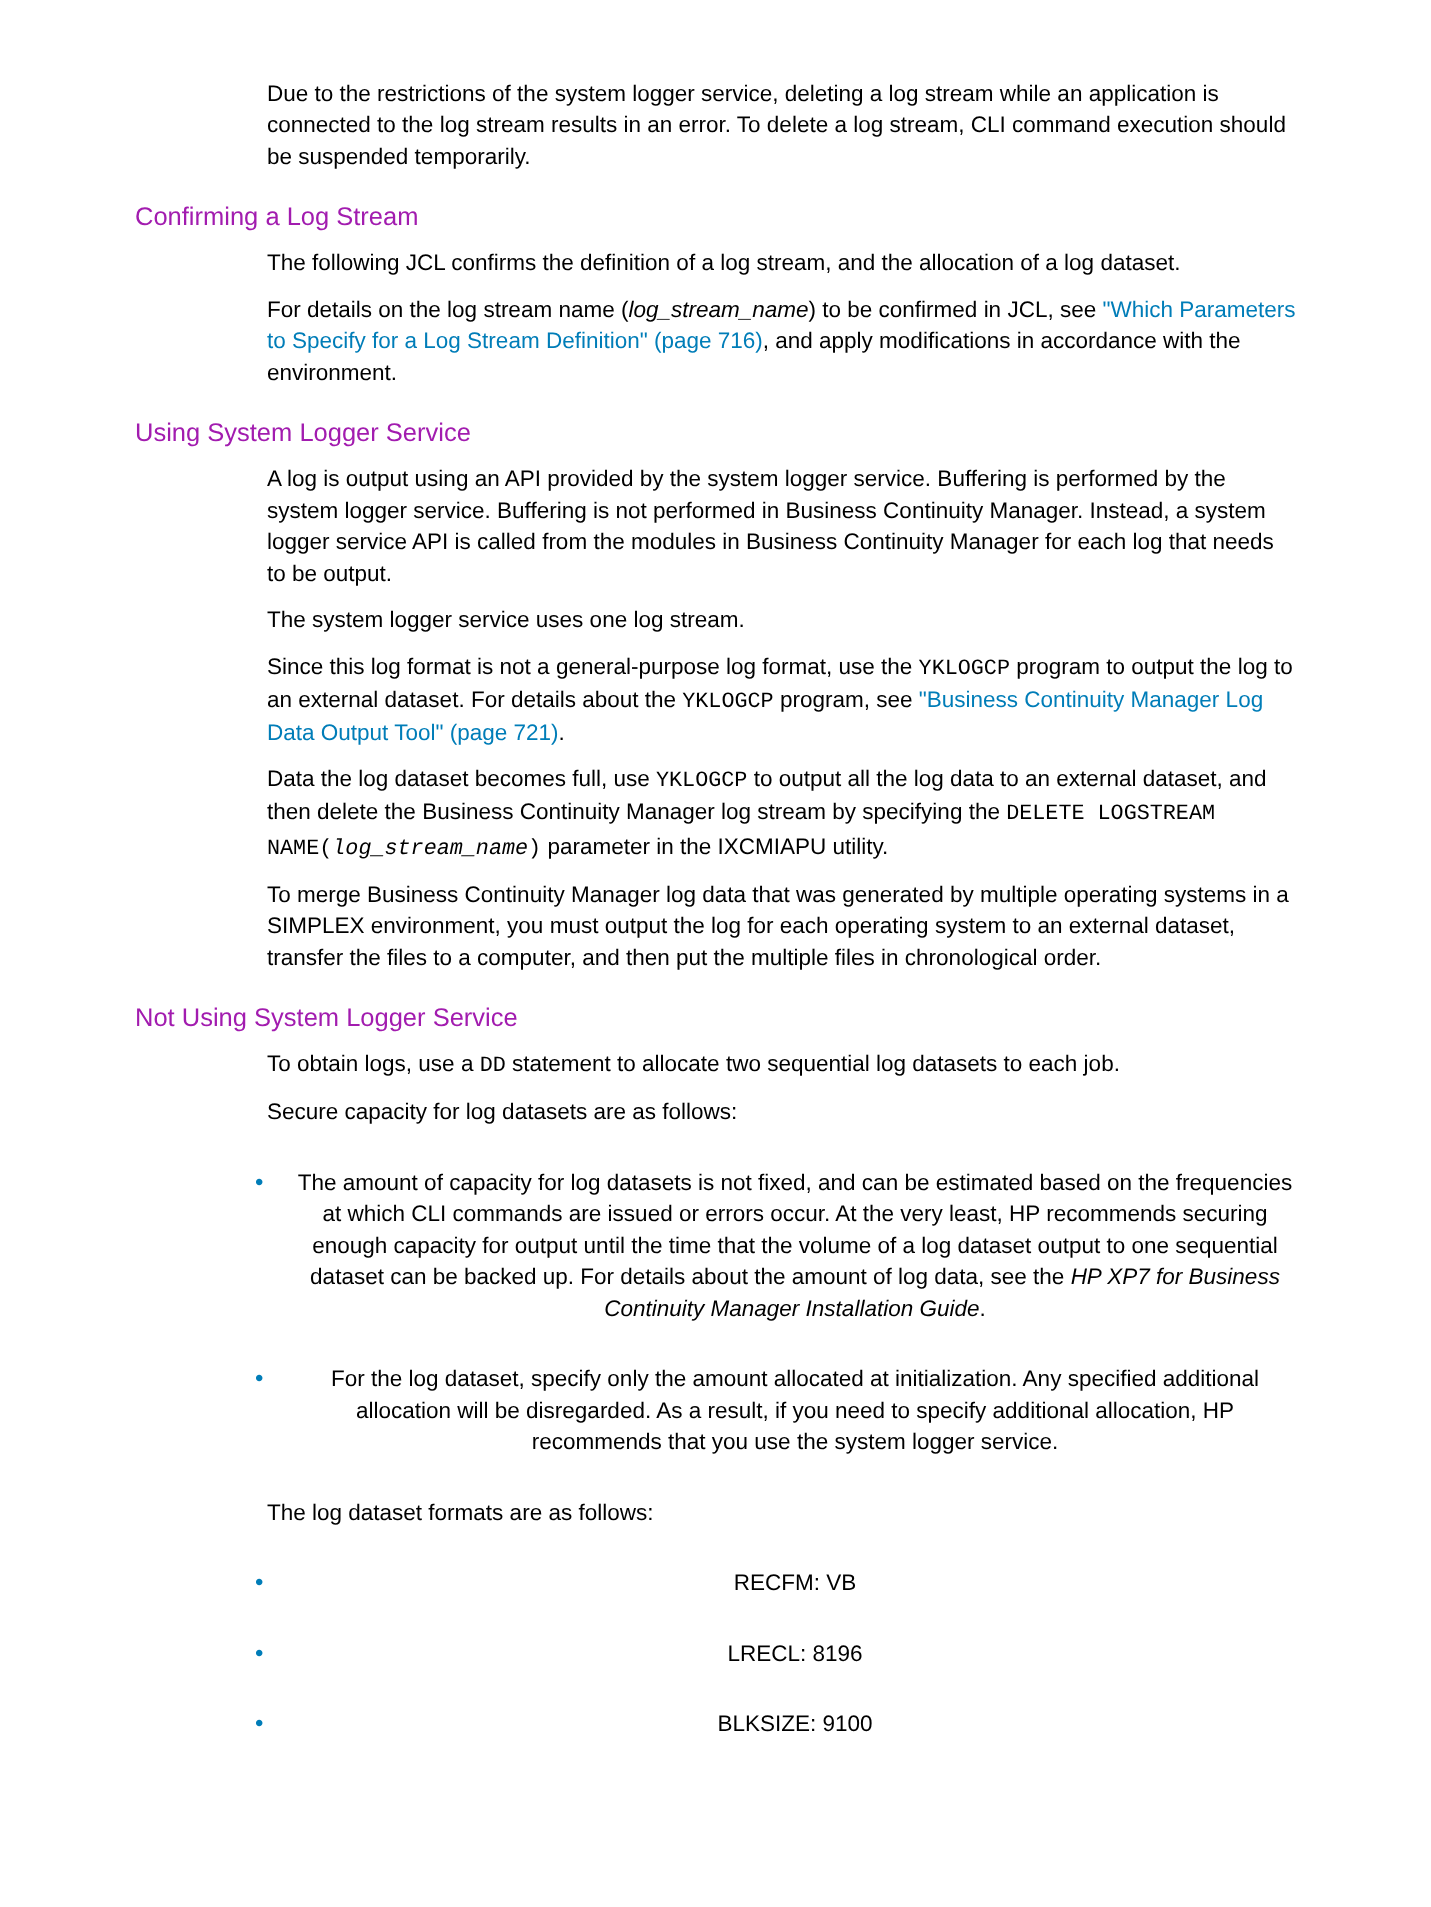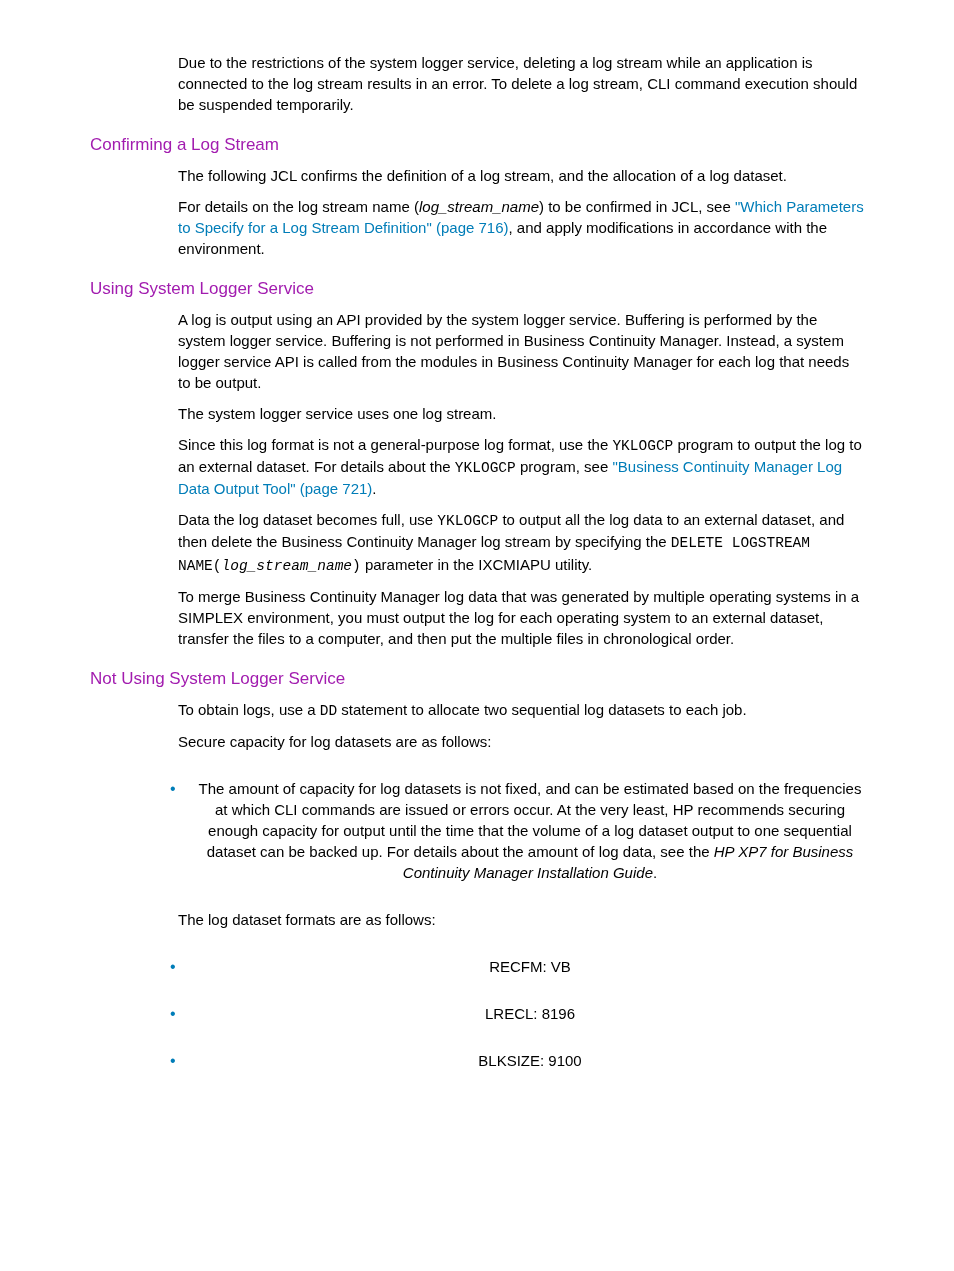--- a/index.html
+++ b/index.html
@@ -98,20 +98,21 @@
   <p class="body-text">
     <span>To obtain logs, use a </span><span class="mono">DD</span><span> statement to allocate two sequential log datasets to each job.</span>
   </p>
 
   <p class="body-text">Secure capacity for log datasets are as follows:</p>
 
   <ul class="bullets">
     <li>
       <span>The amount of capacity for log datasets is not fixed, and can be estimated based on the frequencies at which CLI commands are issued or errors occur. At the very least, HP recommends securing enough capacity for output until the time that the volume of a log dataset output to one sequential dataset can be backed up. For details about the amount of log data, see the </span><span class="ital">HP XP7 for Business Continuity Manager Installation Guide</span><span>.</span>
     </li>
+    <li>For the log dataset, specify only the amount allocated at initialization. Any specified additional allocation will be disregarded. As a result, if you need to specify additional allocation, HP recommends that you use the system logger service.</li>
   </ul>
 
   <p class="body-text">The log dataset formats are as follows:</p>
 
   <ul class="bullets">
     <li>RECFM: VB</li>
     <li>LRECL: 8196</li>
     <li>BLKSIZE: 9100</li>
   </ul>
 

